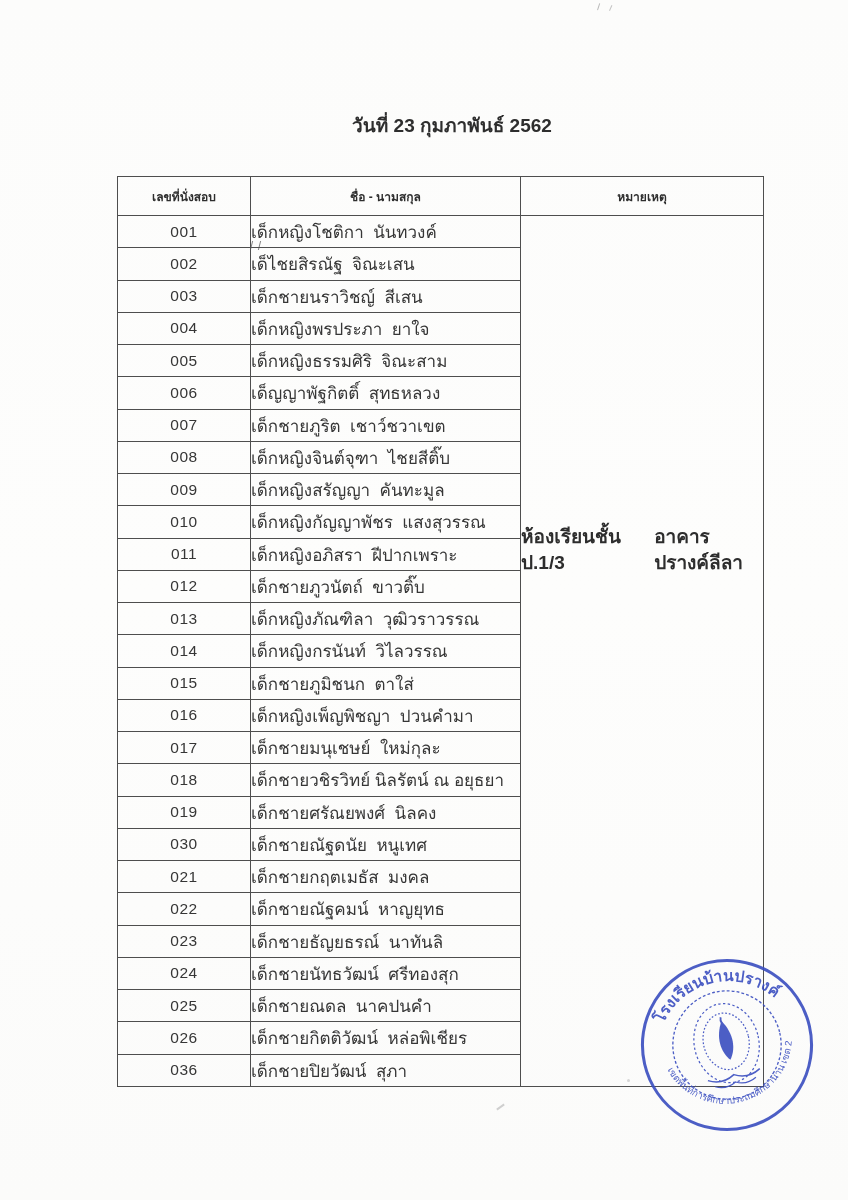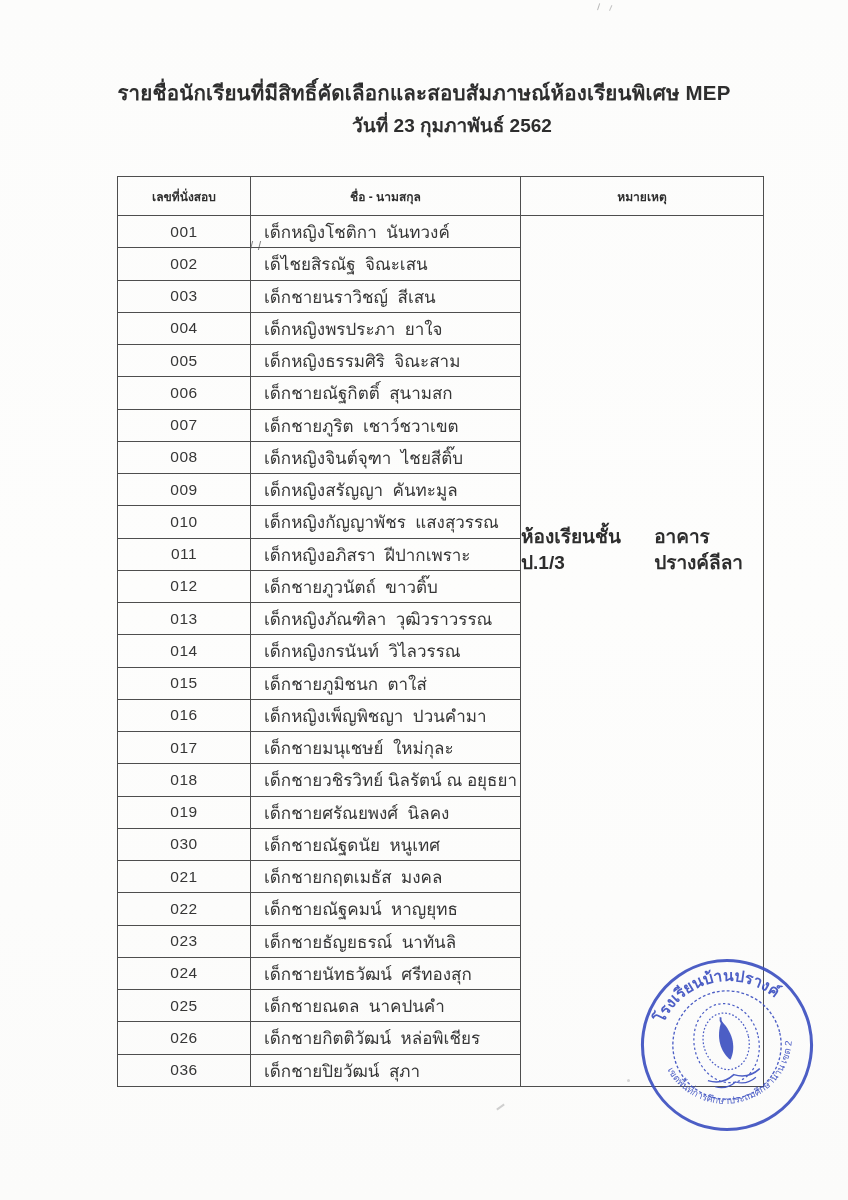--- a/index.html
+++ b/index.html
@@ -32,21 +32,21 @@
     border: 1.6px solid #4e4e4e;
     padding: 0;
     font-size: 17px;
     color: #363636;
   }
   .doc-table thead th {
     height: 38px; font-weight: 600; font-size: 12px; text-align: center; color: #2e2e2e;
   }
   .doc-table tbody td { height: 31.25px; }
   .doc-table td.seat { text-align: center; font-size: 15.5px; letter-spacing: 0.5px; }
-  .doc-table td.name { padding-left: 13px; text-align: left; white-space: pre; }
+  .doc-table td.name { text-align: left; white-space: pre; }
   .doc-table td.remark { vertical-align: top; }
   .remark-inner {
     display: flex; align-items: center;
     padding-top: 308px; gap: 21px;
   }
   .remark-inner div { font-weight: 700; font-size: 19px; color: #2d2d2d; line-height: 26px; }
 
   .stamp {
     position: absolute; left: 632px; top: 950px;
     width: 190px; height: 190px;
@@ -68,21 +68,20 @@
   .art-cross { left: 496px; top: 1106px; width: 9px; height: 2px;
     background: #cfcfcf; transform: rotate(-35deg); }
   .art-dot   { left: 627px; top: 1079px; width: 3px; height: 3px;
     background: #d6d6d6; border-radius: 50%; }
 </style>
 </head>
 <body>
 
 <div class="page">
 
-  <div class="headline title">รายชื่อนักเรียนที่มีสิทธิ์คัดเลือกและสอบสัมภาษณ์ห้องเรียนพิเศษ MEP</div>
   <div class="headline date">วันที่ 23 กุมภาพันธ์  2562</div>
 
   <table class="doc-table">
     <colgroup>
         <col class="c-seat">
         <col class="c-name">
         <col class="c-remark">
       </colgroup>
     <thead>
       <tr>
@@ -113,21 +112,21 @@
         <tr>
           <td class="seat">004</td>
           <td class="name">เด็กหญิงพรประภา  ยาใจ</td>
         </tr>
         <tr>
           <td class="seat">005</td>
           <td class="name">เด็กหญิงธรรมศิริ  จิณะสาม</td>
         </tr>
         <tr>
           <td class="seat">006</td>
-          <td class="name">เด็กชายณัฐกิตติ์  สุนามสก</td>
+          <td class="name">เด็ญญาพัฐกิตติ์  สุทธหลวง</td>
         </tr>
         <tr>
           <td class="seat">007</td>
           <td class="name">เด็กชายภูริต  เชาว์ชวาเขต</td>
         </tr>
         <tr>
           <td class="seat">008</td>
           <td class="name">เด็กหญิงจินต์จุฑา  ไชยสีติ๊บ</td>
         </tr>
         <tr>

